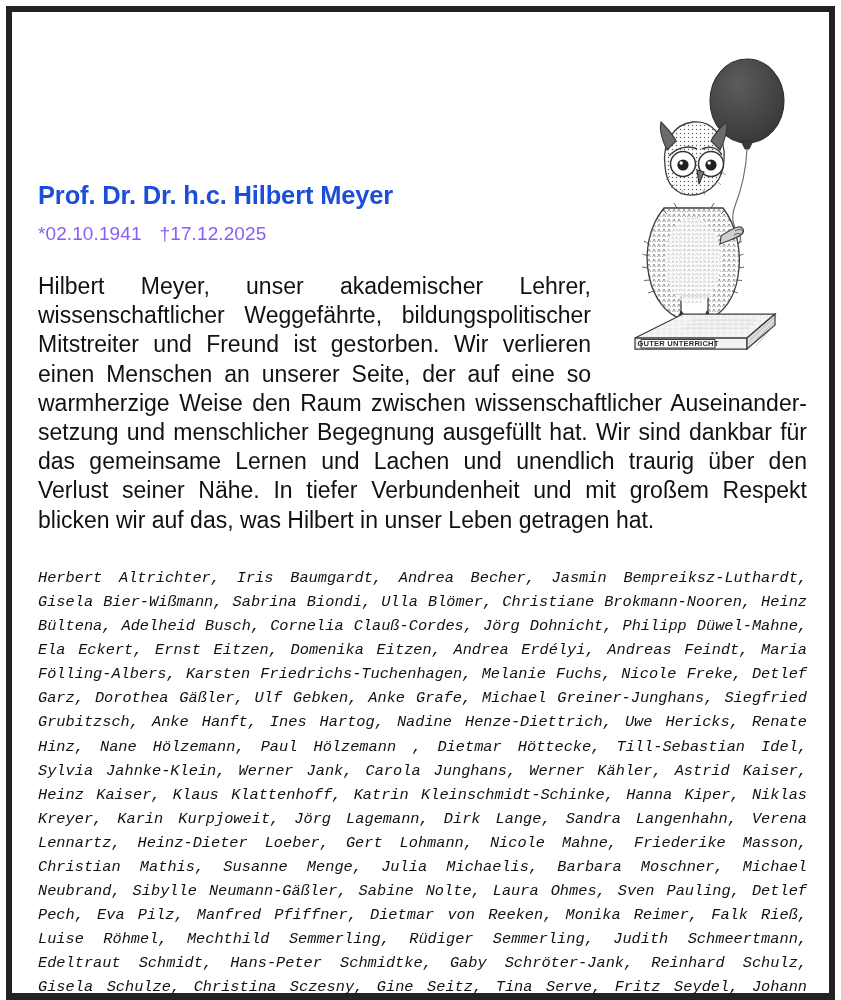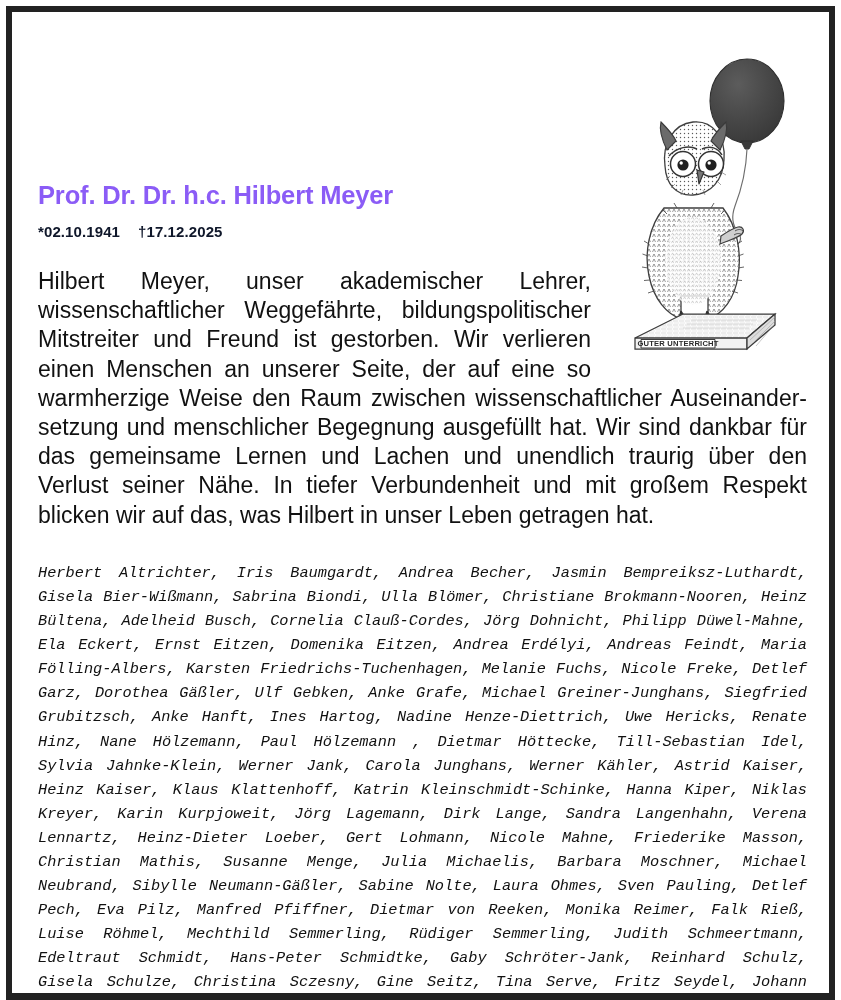--- a/index.html
+++ b/index.html
@@ -48,31 +48,30 @@
     margin: 10px 0 6px 16px;
     shape-margin: 6px;
   }
   .illustration svg { display: block; width: 100%; height: 100%; }
 
   
   .name-heading {
     font-size: 25.5px;
     font-weight: bold;
     letter-spacing: -0.15px;
-    color: #8b5cf6;
+    color: #1d4ed8;
     margin: 143px 0 0 0;
     line-height: 1.1;
   }
 
   .dates {
-    font-size: 15px;
-    color: #0f172a;
+    font-size: 19px;
+    color: #8b5cf6;
     margin: 14px 0 0 0;
     letter-spacing: 0.1px;
-    font-weight: bold;
   }
   .dates .death { margin-left: 18px; }
 
   
   .body-text {
     font-size: 23px;
     line-height: 29.2px;
     color: #111111;
     text-align: justify;
     text-justify: inter-word;

